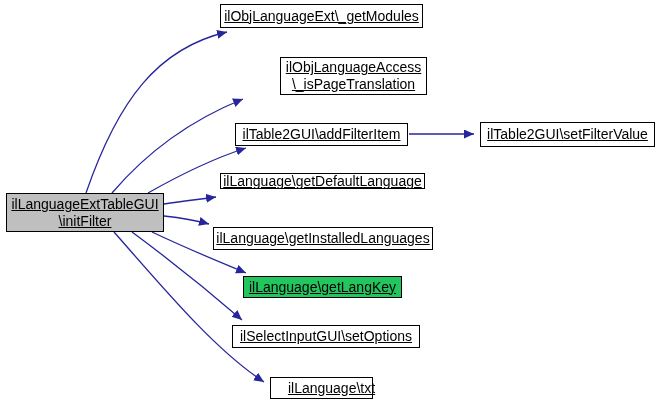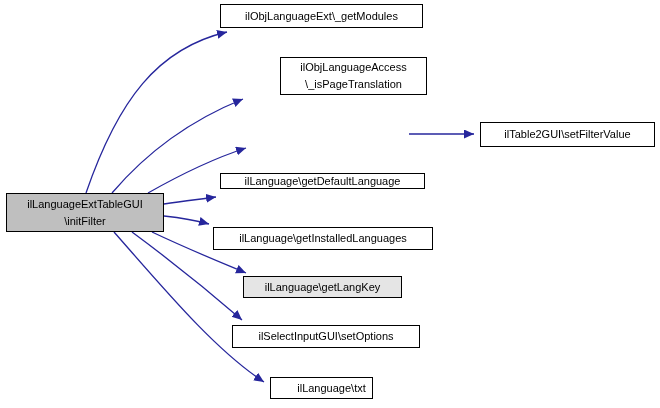--- a/index.html
+++ b/index.html
@@ -17,25 +17,26 @@
   .node{
     position:absolute;
     box-sizing:border-box;
     border:1px solid #000000;
     background:#ffffff;
     display:flex;
     flex-direction:column;
     align-items:center;
     justify-content:center;
     text-align:center;
-    font-size:11px;
+    font-size:14px;
     line-height:17px;
     color:#000000;
     white-space:nowrap;
     cursor:pointer;
+    text-decoration:underline;
   }
   .node span{display:block;}
 </style>
 </head>
 <body>
 
 <div id="canvas" style="background: rgb(255, 255, 255);">
 
   <svg id="edges" width="660" height="408" viewBox="0 0 660 408">
     <defs>
@@ -61,34 +62,37 @@
 
   <div class="node" style="left: 220px; top: 4px; width: 203px; height: 24px; background: rgb(255, 255, 255); border-color: rgb(0, 0, 0);">
     <span>ilObjLanguageExt\_getModules</span>
   </div>
 
   <div class="node" style="left: 248px; top: 57px; width: 147px; height: 38px; background: rgb(255, 255, 255); border-color: rgb(0, 0, 0); margin-left: 32px;">
     <span>ilObjLanguageAccess</span>
     <span>\_isPageTranslation</span>
   </div>
 
+  <div class="node" style="left: 235px; top: 123px; width: 173px; height: 23px; background: rgb(255, 255, 255); border-color: rgb(0, 0, 0);">
+    <span>ilTable2GUI\addFilterItem</span>
+  </div>
 
   <div class="node" style="left: 480px; top: 122px; width: 175px; height: 25px; background: rgb(255, 255, 255); border-color: rgb(0, 0, 0);">
     <span>ilTable2GUI\setFilterValue</span>
   </div>
 
   <div class="node" style="left: 220px; top: 173px; width: 205px; height: 16px; background: rgb(255, 255, 255); border-color: rgb(0, 0, 0);">
     <span>ilLanguage\getDefaultLanguage</span>
   </div>
 
   <div class="node" style="left: 213px; top: 227px; width: 220px; height: 23px; background: rgb(255, 255, 255); border-color: rgb(0, 0, 0);">
     <span>ilLanguage\getInstalledLanguages</span>
   </div>
 
-  <div class="node" style="left: 243px; top: 276px; width: 159px; height: 22px; background: #e5e5e5; border-color: rgb(0, 0, 0);">
+  <div class="node" style="left: 243px; top: 276px; width: 159px; height: 22px; background: #22c55e; border-color: rgb(0, 0, 0);">
     <span>ilLanguage\getLangKey</span>
   </div>
 
   <div class="node" style="left: 232px; top: 325px; width: 188px; height: 23px; background: rgb(255, 255, 255); border-color: rgb(0, 0, 0);">
     <span>ilSelectInputGUI\setOptions</span>
   </div>
 
   <div class="node" style="left: 270px; top: 377px; width: 103px; height: 22px; background: rgb(255, 255, 255); border-color: rgb(0, 0, 0); padding-left: 20px;">
     <span>ilLanguage\txt</span>
   </div>

